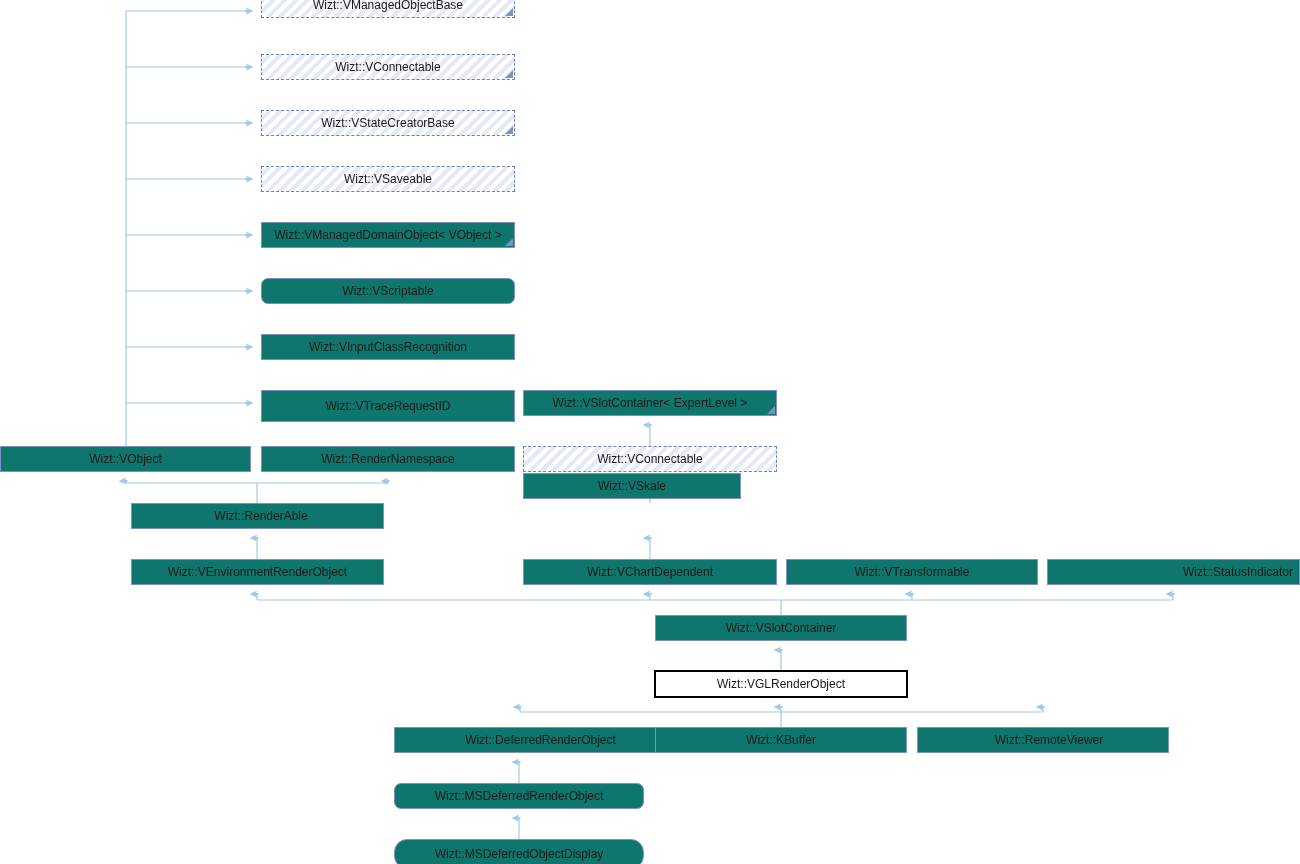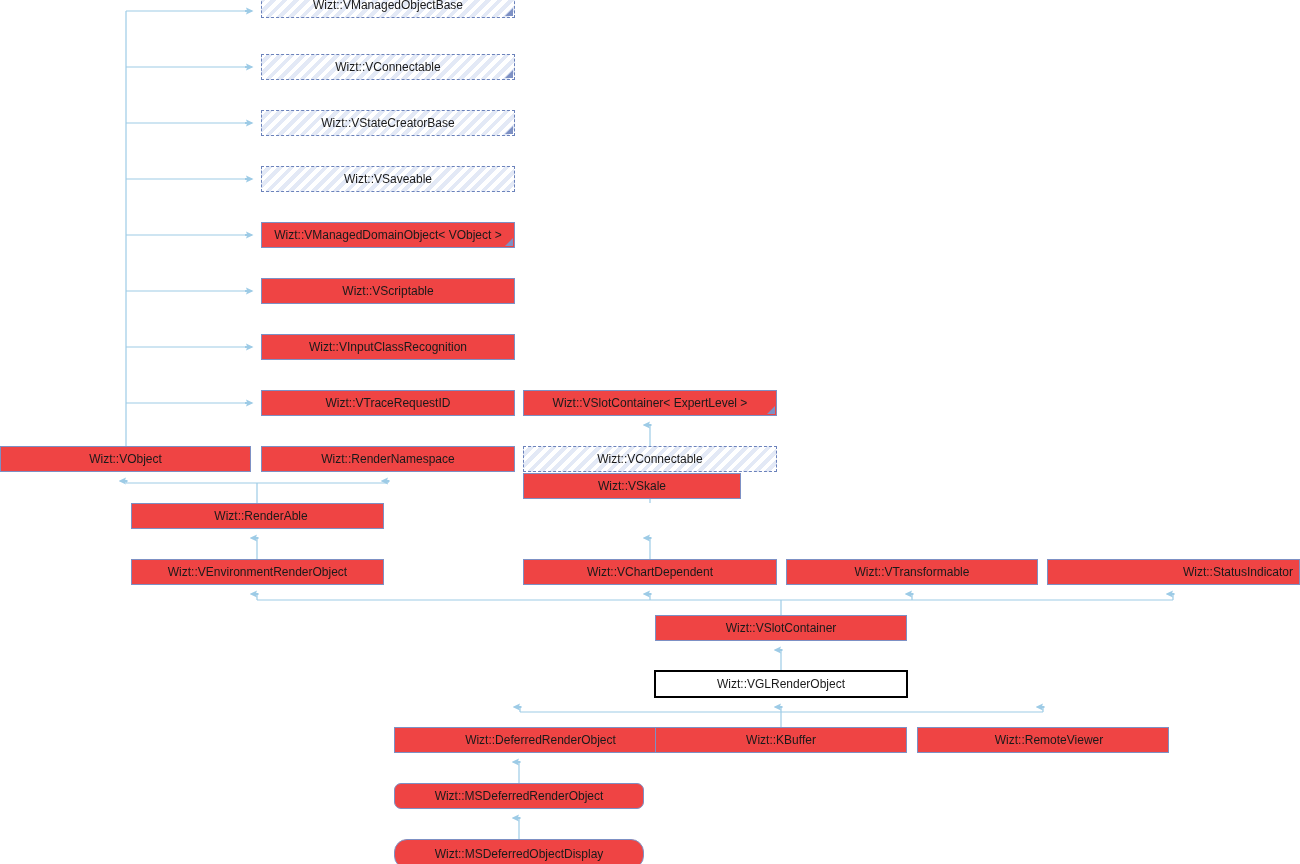--- a/index.html
+++ b/index.html
@@ -44,21 +44,21 @@
     letter-spacing: 0px;
   }
   .node .label {
     position: relative;
     z-index: 2;
     padding: 0 6px;
   }
   
   .node.concrete {
     border: 1px solid #7d90c4;
-    background: #ef4444;
+    background: #0f766e;
   }
   
   .node.abstract {
     border: 1px dashed #6b82bb;
     background:
       repeating-linear-gradient(
         -45deg,
         #ffffff 0px,
         #ffffff 4px,
         #e3e9f6 4px,
@@ -157,27 +157,27 @@
         <span class="label">Wizt::VStateCreatorBase</span>
         <span class="corner-marker"></span>
       </div>
       <div class="node abstract" style="left: 261px; top: 166px; width: 254px; height: 26px;">
         <span class="label">Wizt::VSaveable</span>
       </div>
       <div class="node concrete" style="left: 261px; top: 222px; width: 254px; height: 26px;">
         <span class="label">Wizt::VManagedDomainObject&lt; VObject &gt;</span>
         <span class="corner-marker"></span>
       </div>
-      <div class="node concrete" style="left: 261px; top: 278px; width: 254px; height: 26px;">
+      <div class="node concrete" style="left: 261px; top: 278px; width: 254px; height: 26px; border-radius: 7px;">
         <span class="label">Wizt::VScriptable</span>
       </div>
       <div class="node concrete" style="left: 261px; top: 334px; width: 254px; height: 26px;">
         <span class="label">Wizt::VInputClassRecognition</span>
       </div>
-      <div class="node concrete" style="left: 261px; top: 390px; width: 254px; height: 26px; text-align: right;">
+      <div class="node concrete" style="left: 261px; top: 390px; width: 254px; height: 32px; text-align: right;">
         <span class="label">Wizt::VTraceRequestID</span>
       </div>
       <div class="node concrete" style="left: 523px; top: 390px; width: 254px; height: 26px;">
         <span class="label">Wizt::VSlotContainer&lt; ExpertLevel &gt;</span>
         <span class="corner-marker"></span>
       </div>
       <div class="node concrete" style="left: 0px; top: 446px; width: 251px; height: 26px;">
         <span class="label">Wizt::VObject</span>
       </div>
       <div class="node concrete" style="left: 261px; top: 446px; width: 254px; height: 26px;">

